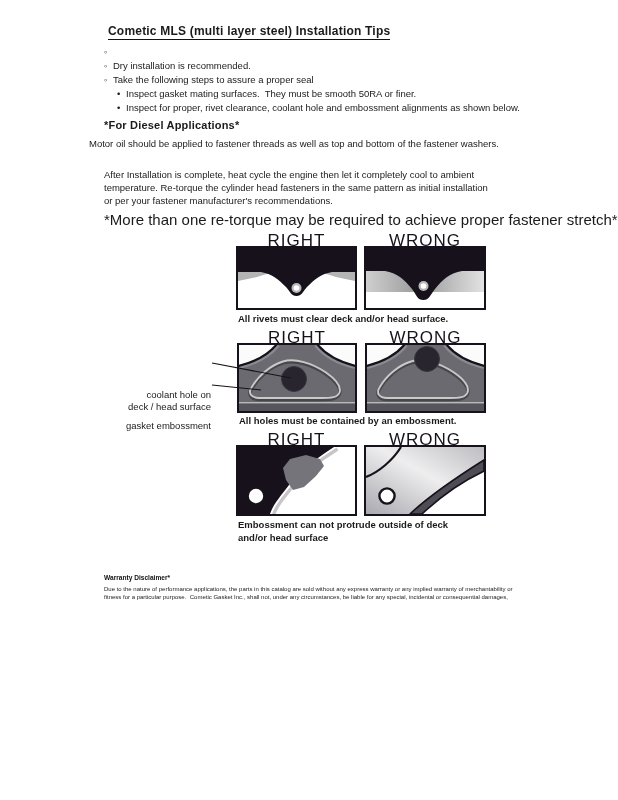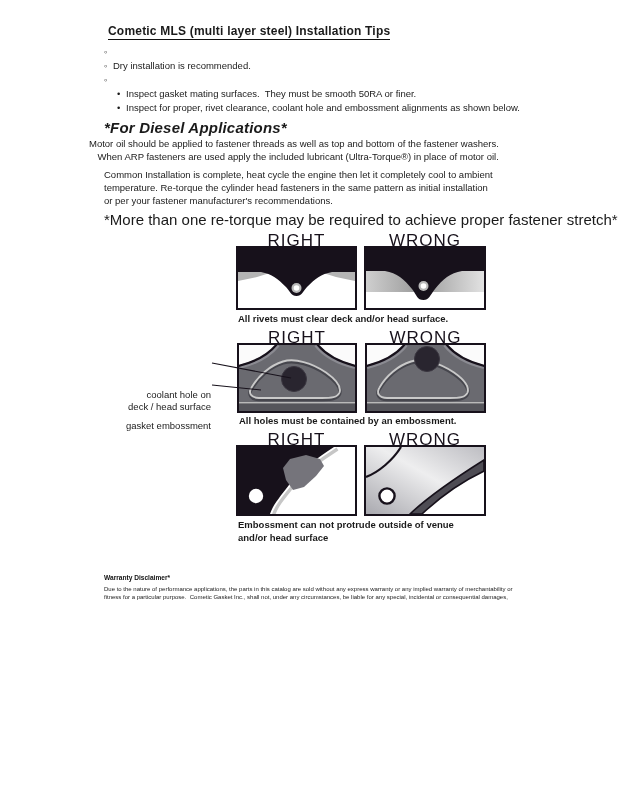--- a/index.html
+++ b/index.html
@@ -12,21 +12,21 @@
 
   .doc-title{
     font-size:12px;font-weight:bold;border-bottom:1.6px solid #111;
     padding-bottom:1px;letter-spacing:.2px;display:inline-block;
   }
   .tips{font-size:9.5px;line-height:14px;}
   .tip-row{display:flex;}
   .tip-row .mark{width:9px;flex:0 0 9px;}
   .tip-row.sub{margin-left:13px;}
 
-  .diesel-h{font-size:15px;font-weight:bold;letter-spacing:.2px;font-style:italic;}
+  .diesel-h{font-size:11px;font-weight:bold;letter-spacing:.2px;}
   .bodyline{font-size:9.5px;line-height:13px;}
   .note{font-size:15px;}
 
   .dcol{position:absolute;width:121px;}
   .dlabel{text-align:center;font-size:17px;letter-spacing:1px;color:#17111b;height:15px;}
   .dbox{border:2px solid #17111b;box-sizing:border-box;background:#fff;}
   .dbox svg{display:block;width:100%;height:100%;}
   .caption{font-size:9.5px;font-weight:bold;line-height:12.5px;}
 
   .annot{font-size:9.5px;line-height:11.5px;text-align:right;color:#1a1a1a;margin-top:44px;}
@@ -49,38 +49,38 @@
   <div class="abs tips" style="left:104px;top:45px;width:440px;">
     <div class="tip-row">
       <span class="mark">◦</span>
     </div>
     <div class="tip-row">
       <span class="mark">◦</span>
       <span class="pre">Dry installation is recommended.</span>
     </div>
     <div class="tip-row">
       <span class="mark">◦</span>
+      <span class="pre">Take the following steps to assure a proper seal</span>
     </div>
     <div class="tip-row sub">
       <span class="mark">•</span>
       <span class="pre">Inspect gasket mating surfaces.  They must be smooth 50RA or finer.</span>
     </div>
     <div class="tip-row sub">
       <span class="mark">•</span>
       <span class="pre">Inspect for proper, rivet clearance, coolant hole and embossment alignments as shown below.</span>
     </div>
   </div>
 
   <div class="abs diesel-h" style="left:104px;top:119px;">*For Diesel Applications*</div>
   <div class="abs" style="left:89px;top:137px;text-align:right;">
     <div class="bodyline pre">Motor oil should be applied to fastener threads as well as top and bottom of the fastener washers.</div>
-    <div class="bodyline pre">When ARP fasteners are used apply the included lubricant (Ultra-Torque®) in place of motor oil.</div>
   </div>
   <div class="abs" style="left:104px;top:168px;">
-    <div class="bodyline pre">Common Installation is complete, heat cycle the engine then let it completely cool to ambient</div>
+    <div class="bodyline pre">After Installation is complete, heat cycle the engine then let it completely cool to ambient</div>
     <div class="bodyline pre">temperature. Re-torque the cylinder head fasteners in the same pattern as initial installation</div>
     <div class="bodyline pre">or per your fastener manufacturer's recommendations.</div>
   </div>
   <div class="abs note" style="left:104px;top:211px;">*More than one re-torque may be required to achieve proper fastener stretch*</div>
 
   <div class="dcol" style="left:236px;top:231px;">
     <div class="dlabel">RIGHT</div>
     <div class="dbox" style="width:121px;height:64px;">
       <svg viewBox="0 0 117 60" preserveAspectRatio="none">
         <rect x="0" y="0" width="117" height="60" fill="#ffffff"></rect>
@@ -191,21 +191,21 @@
         </defs>
         <rect x="0" y="0" width="118" height="67" fill="#ffffff"></rect>
         <path d="M0,0 H118 V13 C91,30 64,48 44,67 H0 Z" fill="url(#g3)"></path>
         <path d="M118,13 C91,30 64,48 44,67 L56,67 C74,50 97,34 118,24 Z" fill="#4e4c54" stroke="#17111b" stroke-width="1.6"></path>
         <path d="M35,0 C27,13 13,25 0,30" fill="none" stroke="#17111b" stroke-width="2.2"></path>
         <circle cx="21" cy="49" r="7.6" fill="#ffffff" stroke="#17111b" stroke-width="2.4"></circle>
       </svg>
     </div>
   </div>
   <div class="abs" style="left:238px;top:519px;">
-    <div class="caption">Embossment can not protrude outside of venue</div>
+    <div class="caption">Embossment can not protrude outside of deck</div>
     <div class="caption">and/or head surface</div>
   </div>
 
   <div class="abs fine-h" style="left:104px;top:574px;">Warranty Disclaimer*</div>
 
   <div class="abs fine fineblock" style="left:104px;top:586px;width:416px;">
     <div>Due to the nature of performance applications, the parts in this catalog are sold without any express warranty or any implied warranty of merchantability or</div>
     <div>fitness for a particular purpose.  Cometic Gasket Inc., shall not, under any circumstances, be liable for any special, incidental or consequential damages,</div>
     <div>including, person, party or property, but not limited to, damage, or loss of property or equipment, loss of profits or revenue, cost of purchased or replacement</div>
     <div>goods, or claims of customers of the purchase, which may arise and/or result from sale, installation or use of these parts.  Installation of these parts could</div>

